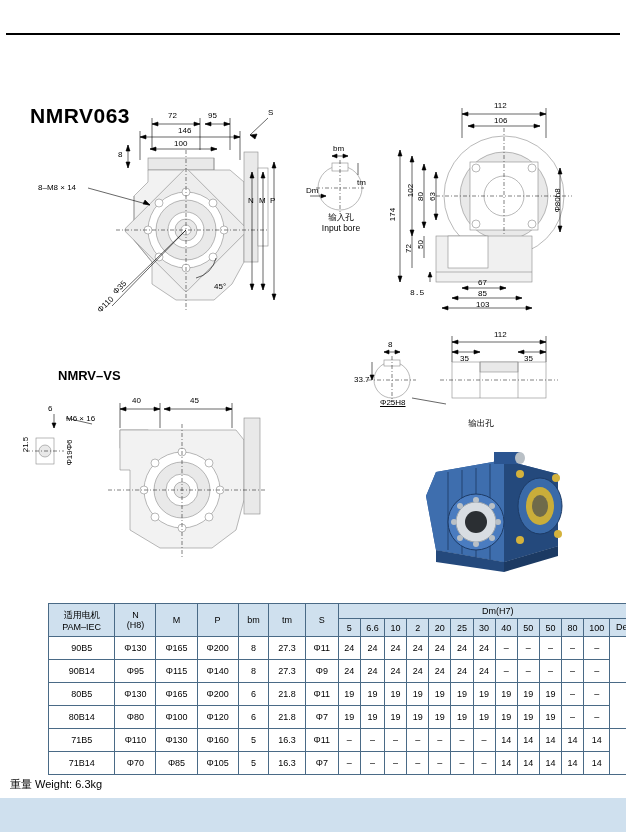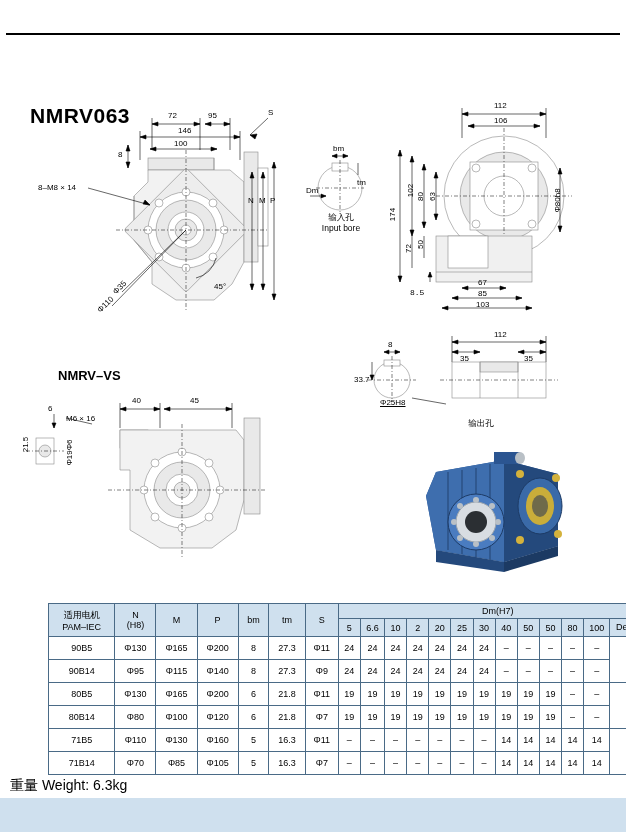--- a/index.html
+++ b/index.html
@@ -12,21 +12,21 @@
   .model2{position:absolute;left:58px;top:368px;font-size:13px;font-weight:bold;}
   .cap{position:absolute;font-size:8.5px;text-align:center;line-height:1.25;}
   .dim{position:absolute;font-size:8px;color:#000;}
   svg{position:absolute;left:0;top:0;overflow:visible;}
   
   .tbl{position:absolute;left:8px;top:603px;width:610px;border-collapse:collapse;font-size:9px;margin-left:40px;}
   .tbl th,.tbl td{border:1px solid #4a6a86;text-align:center;vertical-align:middle;padding:0;}
   .tbl thead th{background:#cfe0ee;height:17px;font-weight:normal;}
   .tbl tbody td{height:22px;background:#fff;}
   .tbl .hgroup{height:14px;}
-  .note{position:absolute;left:10px;top:777px;font-size:14px;}
+  .note{position:absolute;left:10px;top:777px;font-size:11px;}
   .band{position:absolute;left:0;top:798px;width:626px;height:34px;background:#cfe0ee;}
   .pic{position:absolute;left:408px;top:430px;width:180px;height:150px;}
   .thin{stroke:#000;stroke-width:.6;fill:none;}
   .dash{stroke:#000;stroke-width:.5;fill:none;stroke-dasharray:4 2 1 2;}
   .fillgray{fill:#e9e9e9;stroke:#8a8a8a;stroke-width:.6;}
   .fillw{fill:#fff;stroke:#8a8a8a;stroke-width:.6;}
 </style>
 </head>
 <body>
 

